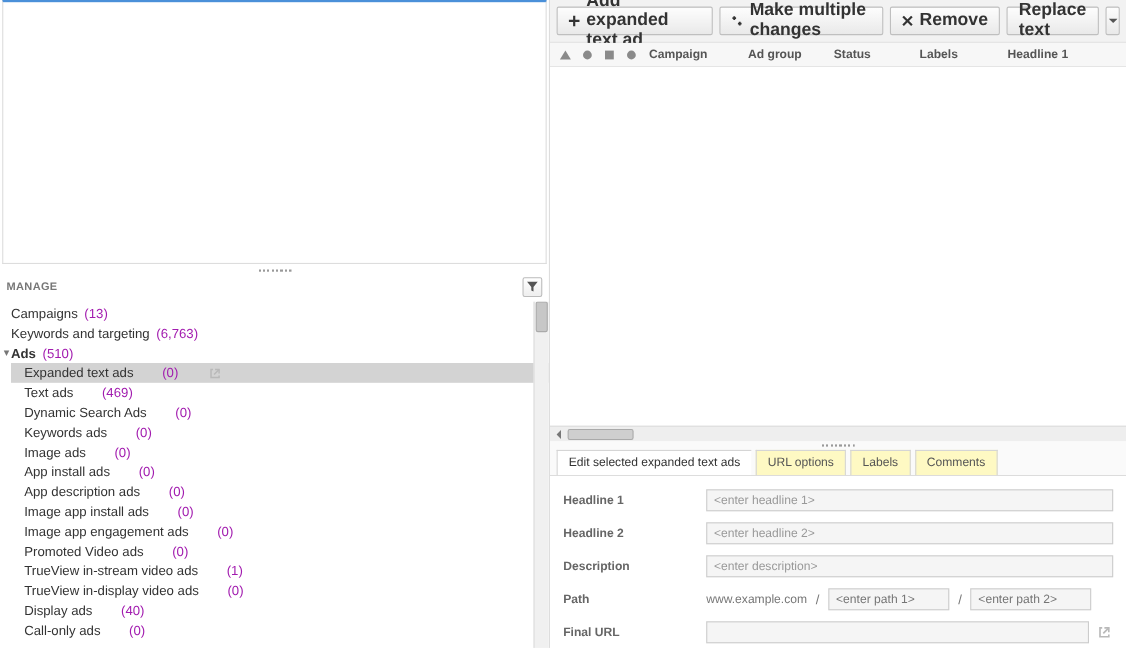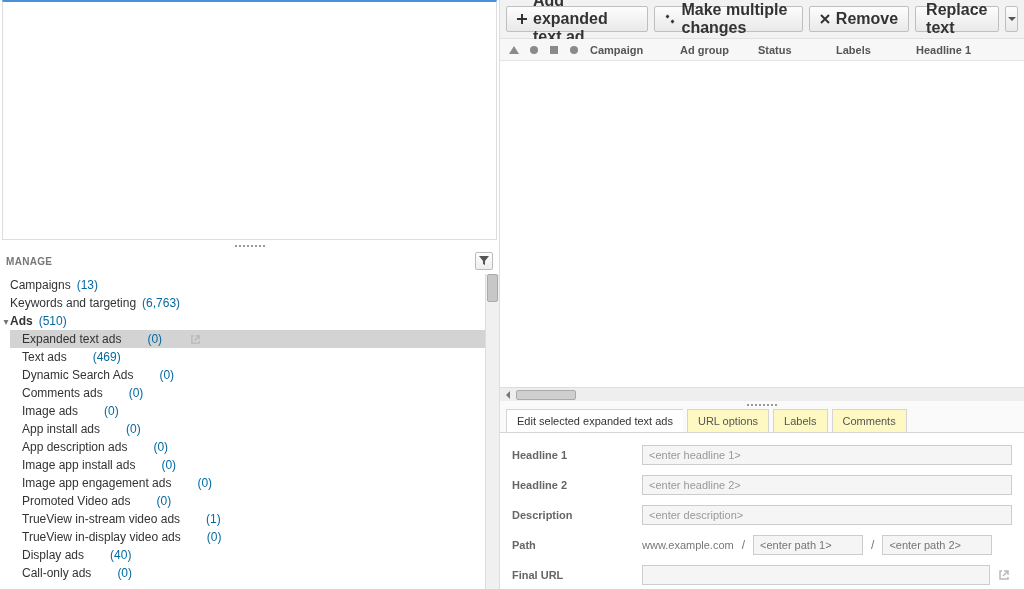--- a/index.html
+++ b/index.html
@@ -12,21 +12,21 @@
   .grip-h::before { content: ""; display: block; width: 30px; height: 2px; background: repeating-linear-gradient(90deg, #999 0 2px, transparent 2px 4px); }
   .manage-bar { display: flex; align-items: center; justify-content: space-between; padding: 4px 6px; }
   .manage-title { color: #777; font-size: 10px; font-weight: bold; letter-spacing: .3px; }
   .filter-btn { width: 18px; height: 18px; border: 1px solid #bbb; border-radius: 2px; background: linear-gradient(#fff,#eee); display:flex; align-items:center; justify-content:center; }
   .filter-btn svg { width: 10px; height: 10px; fill: #555; }
   .tree-wrap { flex: 1; position: relative; overflow: hidden; }
   .tree { height: 100%; overflow-y: auto; padding: 2px 0 2px 10px; }
   .tree-row { display: flex; align-items: center; height: 18px; padding: 0 6px 0 0; white-space: nowrap; cursor: default; position: relative; }
   .tree-row.level-1 { padding-left: 12px; gap: 20px; }
   .tree-row .name {}
-  .tree-row .count { color: #0369a1; margin-left: 6px; }
+  .tree-row .count { color: #a21caf; margin-left: 6px; }
   .tree-row.selected { background: #d3d3d3; }
   .tree-row .caret { position: absolute; left: -8px; width: 8px; text-align: center; color: #777; font-size: 10px; }
   .ext-icon { margin-left: 8px; display: inline-flex; }
   .ext-icon svg { width: 11px; height: 11px; stroke: #b9b9b9; fill: none; stroke-width: 1.5; }
   .vscroll { position: absolute; right: 0; top: 0; bottom: 0; width: 14px; background: #f0f0f0; border-left: 1px solid #ddd; }
   .vscroll .thumb { position: absolute; left: 1px; right: 1px; top: 0; height: 28px; background: #c7c7c7; border: 1px solid #aaa; border-radius: 2px; }
   
   .right { flex: 1; height: 589px; display: flex; flex-direction: column; background: #fafafa; }
   .toolbar { display: flex; gap: 6px; padding: 6px; background: #f2f2f2; border-bottom: 1px solid #e1e1e1; }
   .btn { display: inline-flex; align-items: center; gap: 6px; height: 26px; padding: 0 10px; background: linear-gradient(#fdfdfd,#e9e9e9); border: 1px solid #bfbfbf; border-radius: 2px; font-weight: bold; color: #333; cursor: pointer; font-size: 16px; }
@@ -113,21 +113,21 @@
         </div>
         <div class="tree-row level-1">
           <span class="name">Text ads</span>
           <span class="count">(469)</span>
         </div>
         <div class="tree-row level-1">
           <span class="name">Dynamic Search Ads</span>
           <span class="count">(0)</span>
         </div>
         <div class="tree-row level-1">
-          <span class="name">Comments ads</span>
+          <span class="name">Keywords ads</span>
           <span class="count">(0)</span>
         </div>
         <div class="tree-row level-1">
           <span class="name">Image ads</span>
           <span class="count">(0)</span>
         </div>
         <div class="tree-row level-1">
           <span class="name">App install ads</span>
           <span class="count">(0)</span>
         </div>

